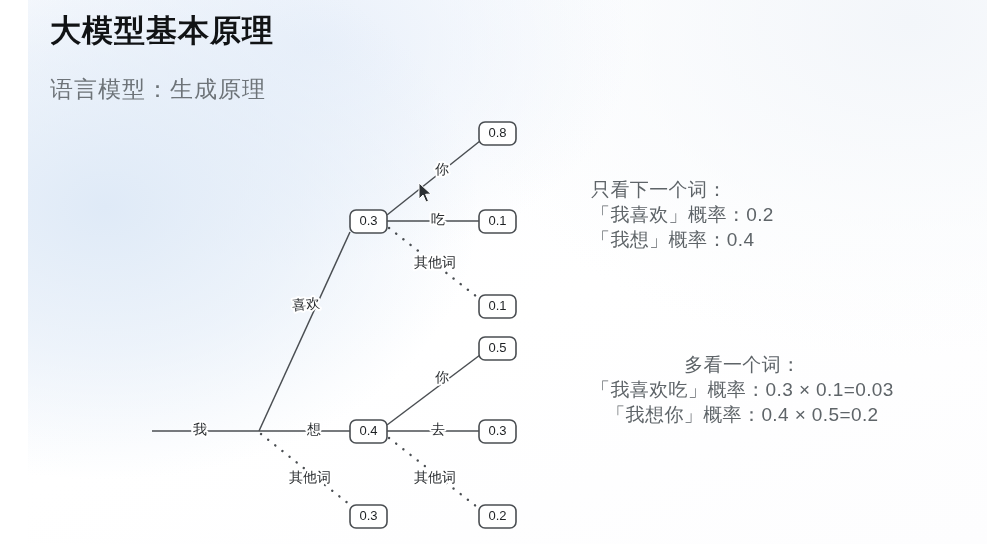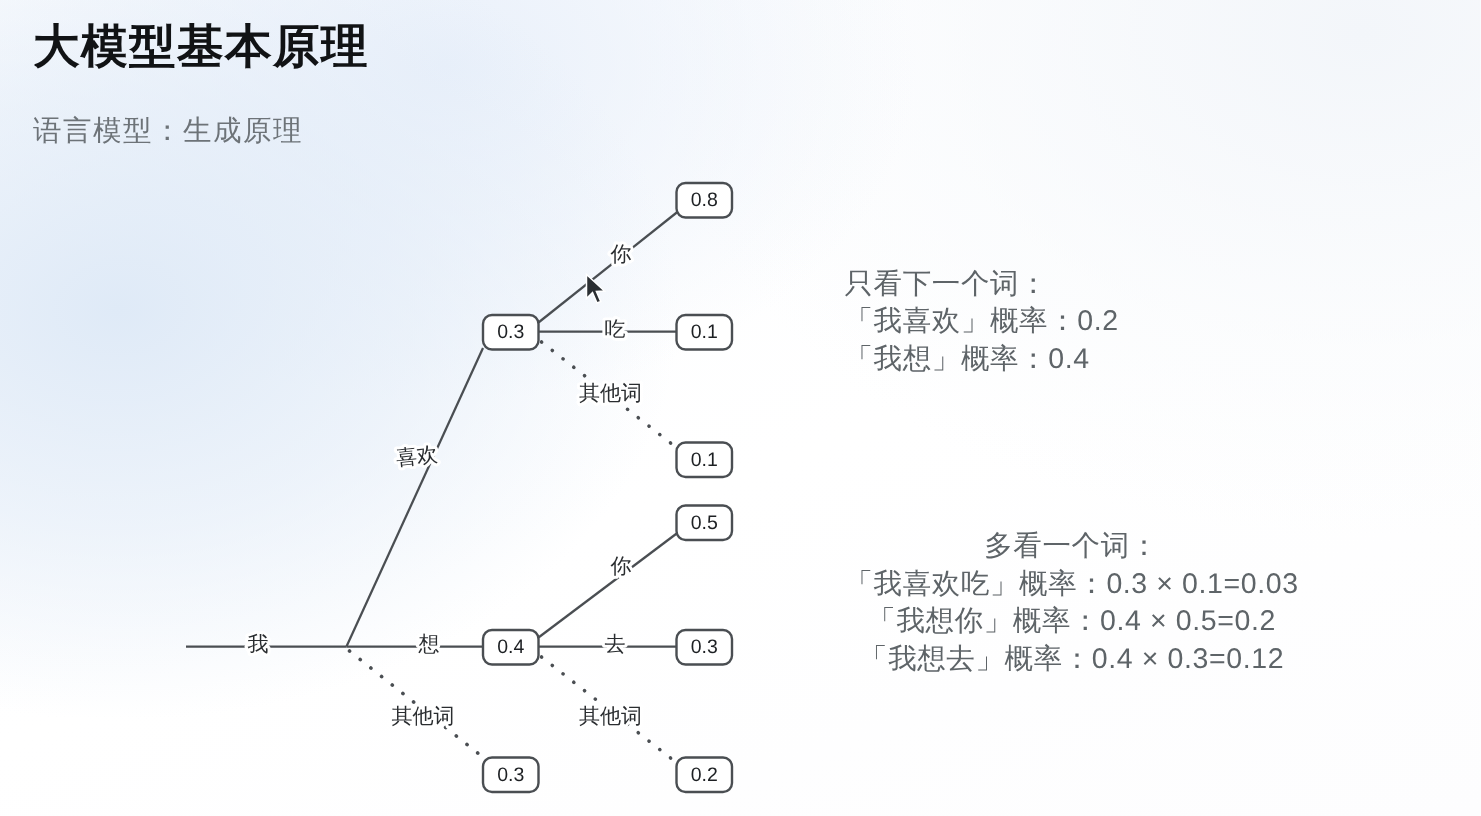--- a/index.html
+++ b/index.html
@@ -9,29 +9,30 @@
     background:#ffffff;
     position:relative;
   }
   #slide{
     position:absolute;inset:0;
     background:
       radial-gradient(520px 380px at 8% 38%, #dfeaf7 0%, rgba(223,234,247,0.55) 38%, rgba(250,251,253,0) 72%),
       radial-gradient(420px 300px at 30% 8%, #e9f0fa 0%, rgba(233,240,250,0.40) 45%, rgba(252,252,253,0) 75%),
       radial-gradient(600px 420px at 92% 4%, #f3f6fa 0%, rgba(248,250,252,0.5) 50%, rgba(255,255,255,0) 80%),
       linear-gradient(160deg,#fbfcfe 0%,#ffffff 55%,#fdfdfe 100%);
+    margin-left: 28px;
   }
   #title{
     position:absolute;left:22px;top:13px;
     font-size:31px;font-weight:bold;color:#111315;
     letter-spacing:1px;line-height:1.15;white-space:nowrap;
   }
   #subtitle{
     position:absolute;left:22px;top:74px;
-    font-size:19px;color:#6d7378;letter-spacing:1px;
+    font-size:23px;color:#6d7378;letter-spacing:1px;
     white-space:nowrap;
   }
   svg#tree{position:absolute;left:0;top:0;width:987px;height:544px;}
   .nodebox rect{fill:#ffffff;stroke:#4a4e52;stroke-width:1.6;}
   .nodebox text{
     font-family:"Liberation Sans","DejaVu Sans",sans-serif;
     font-size:13px;fill:#1d2023;text-anchor:middle;dominant-baseline:middle;
   }
   .edge{stroke:#4a4e52;stroke-width:1.5;fill:none;}
   .edge-dotted{stroke:#4a4e52;stroke-width:2.4;fill:none;
@@ -126,20 +127,19 @@
   <div class="textblock" id="block1">
     <div>只看下一个词：</div>
     <div>「我喜欢」概率：0.2</div>
     <div>「我想」概率：0.4</div>
   </div>
 
   <div class="textblock" id="block2">
     <div>多看一个词：</div>
     <div>「我喜欢吃」概率：0.3 × 0.1=0.03</div>
     <div>「我想你」概率：0.4 × 0.5=0.2</div>
-    <div>「我想去」概率：0.4 × 0.3=0.12</div>
   </div>
 
   <svg id="cursor" viewBox="0 0 16 22" xmlns="http://www.w3.org/2000/svg">
     <path d="M1 1 L1 17 L5 13 L8 20 L10.5 19 L7.6 12.3 L13 12 Z" fill="#2b2f33" stroke="#ffffff" stroke-width="1"></path>
   </svg>
 
 </div>
 
 </body></html>

